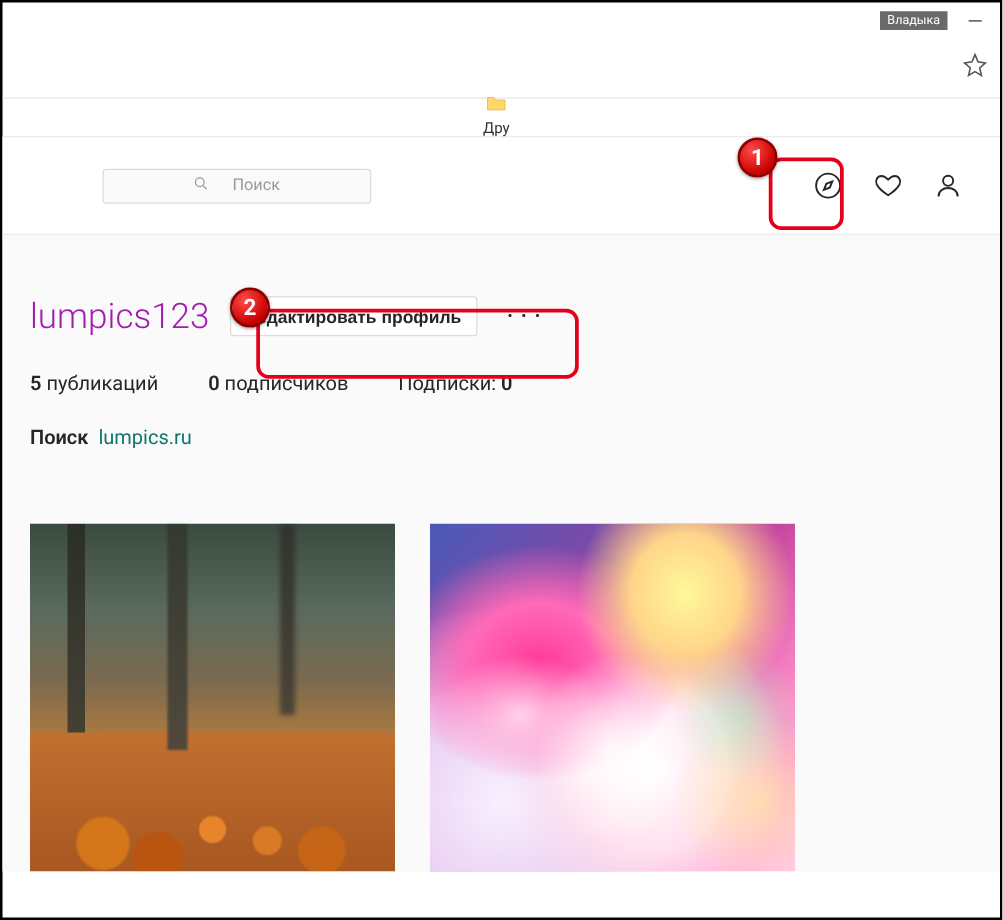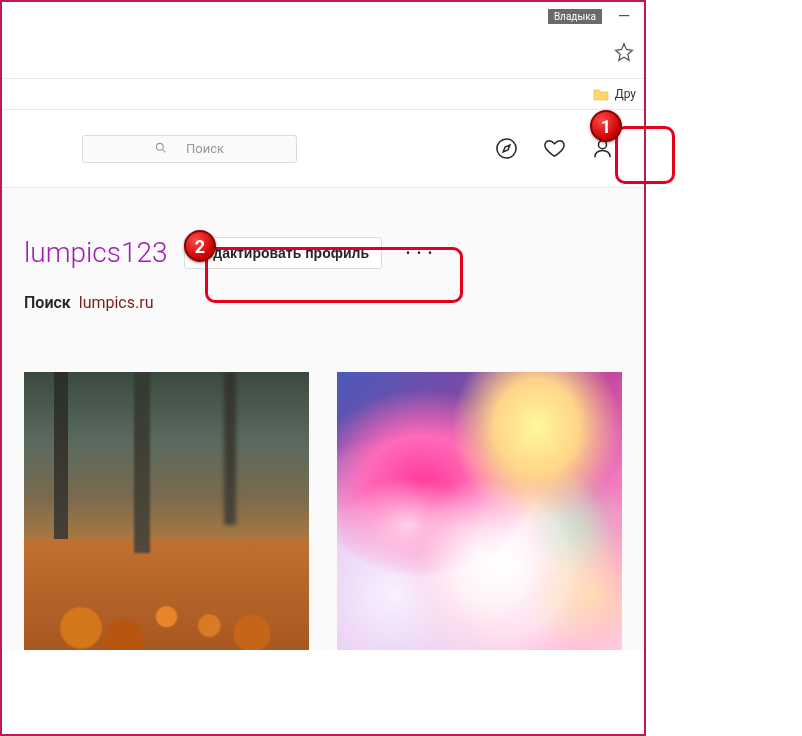--- a/index.html
+++ b/index.html
@@ -1,29 +1,29 @@
 <!DOCTYPE html>
 <html><head>
 <meta charset="utf-8">
 <style>
 * { margin: 0; padding: 0; box-sizing: border-box; }
 body { font-family: -apple-system, BlinkMacSystemFont, "Segoe UI", Roboto, Helvetica, Arial, sans-serif; background: #fff; width: 802px; height: 736px; overflow: hidden; position: relative; }
-.outer-frame { border: 2px solid #be185d; width: 646px; height: 736px; position: relative; background: #fff; }
+.outer-frame { border: 2px solid #000000; width: 802px; height: 736px; position: relative; background: #fff; }
 
 
 .title-bar { height: 28px; display: flex; align-items: center; justify-content: flex-end; padding-right: 10px; gap: 12px; }
 .title-tag { background: #6a6a6a; color: #fff; font-size: 10px; padding: 2px 6px; }
 .minimize-btn { width: 20px; height: 20px; display: flex; align-items: center; justify-content: center; color: #555; font-size: 16px; cursor: default; }
 
 
 .chrome-row { height: 49px; border-bottom: 1px solid #e8e8e8; display: flex; align-items: center; justify-content: flex-end; padding-right: 10px; }
 .star-icon svg { width: 20px; height: 20px; }
 
 
-.bookmarks-bar { height: 31px; border-bottom: 1px solid #e8e8e8; display: flex; align-items: center; justify-content: flex-end; padding-right: 8px; gap: 6px; font-size: 12px; color: #333; }
+.bookmarks-bar { height: 31px; border-bottom: 1px solid #e8e8e8; display: flex; align-items: center; justify-content: flex-end; padding-right: 8px; gap: 6px; font-size: 12px; color: #333; flex-direction: column; }
 .folder-icon { width: 16px; height: 13px; display: inline-block; }
 
 
 .ig-header { height: 78px; border-bottom: 1px solid #eaeaea; display: flex; align-items: center; padding: 0 30px; background: #fff; position: relative; }
 .search-wrap { flex: 0 0 auto; margin-left: 50px; }
 .search-box { width: 215px; height: 28px; background: #fafafa; border: 1px solid #dbdbdb; border-radius: 3px; display: flex; align-items: center; justify-content: center; gap: 20px; font-size: 13px; color: #999; }
 .sm-icon svg { width: 11px; height: 11px; }
 .header-icons { margin-left: auto; display: flex; align-items: center; gap: 24px; }
 .hdr-icon { width: 24px; height: 24px; display: flex; align-items: center; justify-content: center; }
 .hdr-icon svg { width: 23px; height: 23px; stroke: #262626; fill: none; stroke-width: 1.6; }
@@ -34,21 +34,21 @@
 .username { font-size: 28px; font-weight: 300; color: #a21caf; }
 .edit-btn { background: #fff; border: 1px solid #dbdbdb; border-radius: 3px; padding: 7px 12px; font-size: 14px; font-weight: 600; color: #262626; cursor: pointer; }
 .more-dots { color: #262626; letter-spacing: 2px; font-size: 12px; margin-left: 8px; }
 
 .row2 { display: flex; gap: 40px; margin-top: 28px; font-size: 16px; color: #262626; }
 .stat strong { font-weight: 600; }
 .stat span { color: #262626; }
 
 .row3 { margin-top: 24px; font-size: 16px; }
 .display-name { font-weight: 600; color: #262626; display: inline; }
-.bio-link { color: #7f1d1d; margin-left: 4px; }
+.bio-link { color: #0f766e; margin-left: 4px; }
 
 
 .gallery { display: flex; gap: 28px; padding: 60px 22px 0 22px; background: #fafafa; }
 .thumb { width: 292px; height: 278px; background: #ccc; position: relative; overflow: hidden; }
 
 
 .thumb-autumn { background: linear-gradient(to bottom, #3a4a3f 0%, #5a6a5f 25%, #7a6a4f 45%, #a87840 60%, #c8843a 75%, #b8622a 100%); }
 .thumb-autumn::before { content: ""; position: absolute; left: 30px; top: 0; width: 14px; height: 70%; background: linear-gradient(#2a3028, #4a4238); }
 .thumb-autumn::after { content: ""; position: absolute; left: 110px; top: 0; width: 16px; height: 65%; background: linear-gradient(#333a30, #52483c); filter: blur(1px); }
 .autumn-tree2 { position: absolute; left: 200px; top: 0; width: 12px; height: 55%; background: linear-gradient(#2f352d, #4d4438); filter: blur(2px); }
@@ -125,20 +125,34 @@
       </span>
     </div>
   </div>
 
   <div class="profile">
     <div class="row1">
       <span class="username">lumpics123</span>
       <button class="edit-btn">Редактировать профиль</button>
       <span class="more-dots">• • •</span>
     </div>
+    <div class="row2">
+      <div class="stat">
+        <strong>5</strong>
+        <span>публикаций</span>
+      </div>
+      <div class="stat">
+        <strong>0</strong>
+        <span>подписчиков</span>
+      </div>
+      <div class="stat">
+        <span>Подписки:</span>
+        <strong>0</strong>
+      </div>
+    </div>
     <div class="row3">
       <span class="display-name">Поиск</span>
       <span class="bio-link">lumpics.ru</span>
     </div>
   </div>
 
   <div class="gallery">
     <div class="thumb thumb-autumn">
       <div class="autumn-tree2"></div>
       <div class="autumn-leaves"></div>

